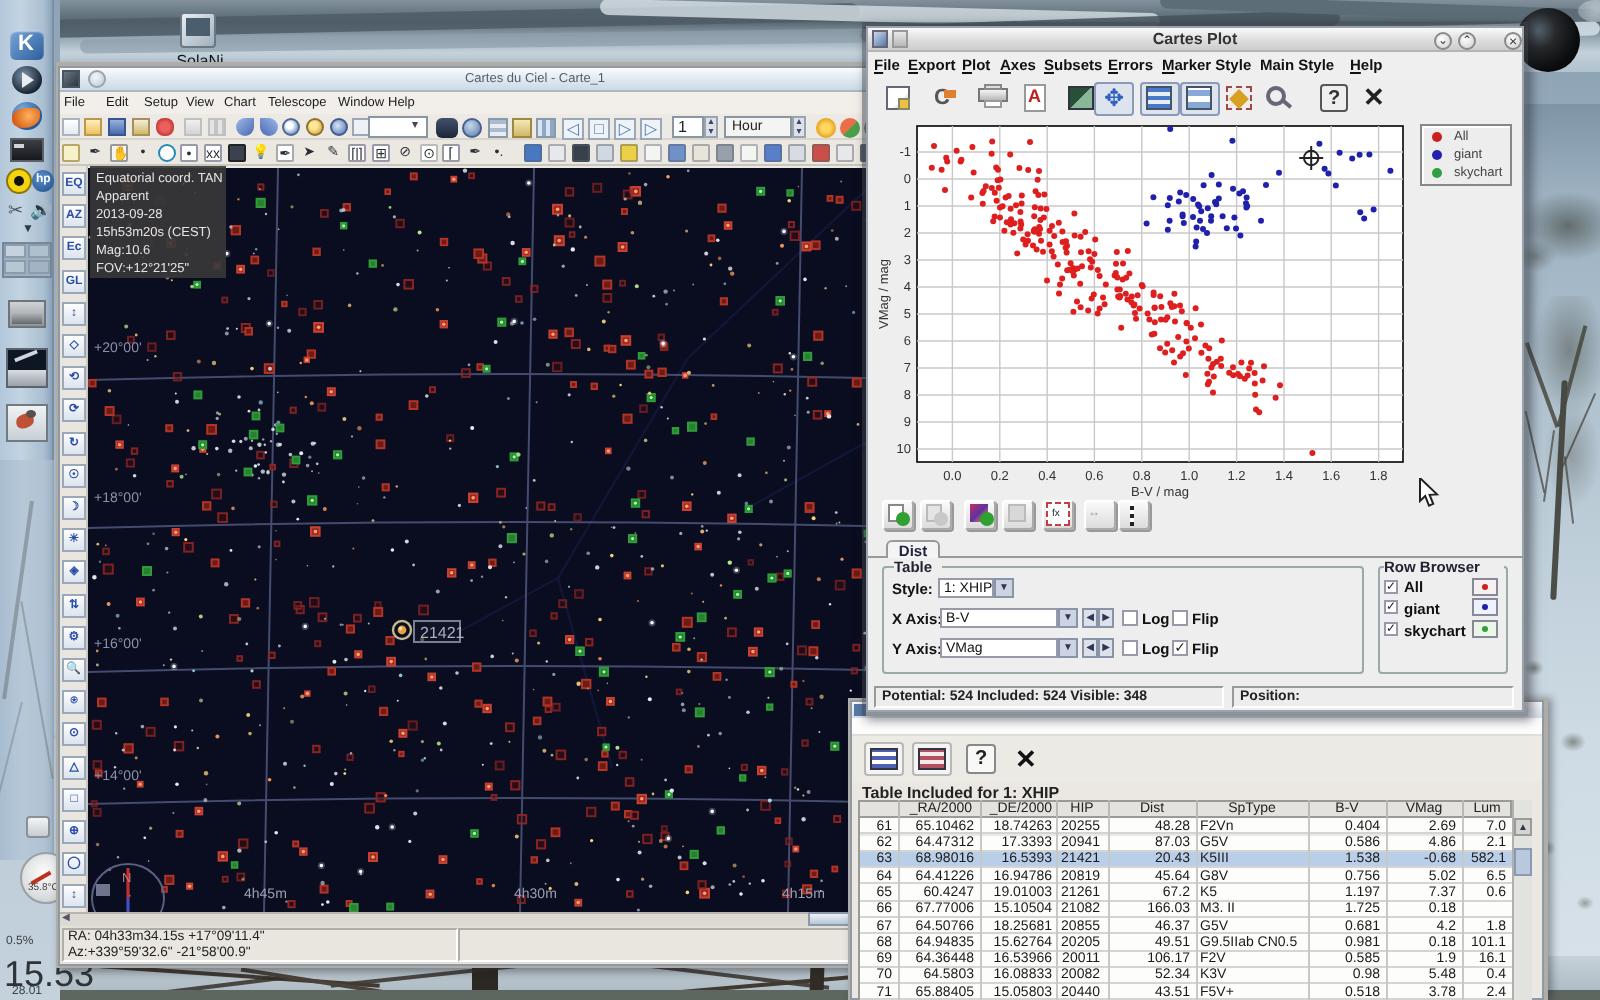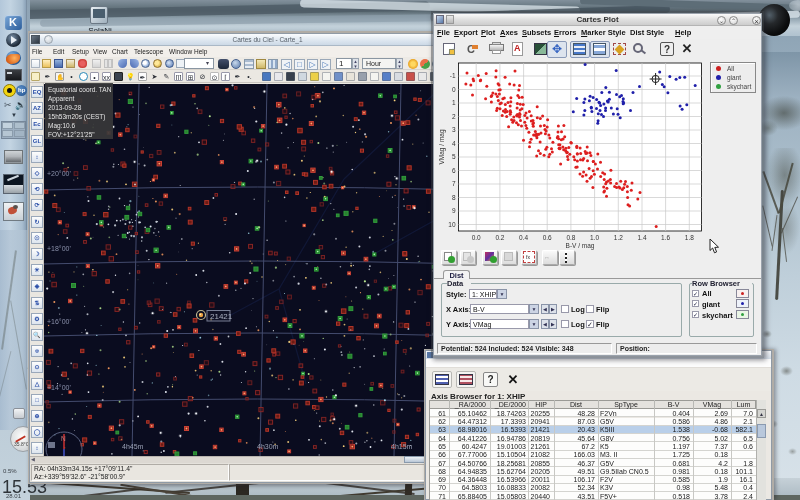--- a/index.html
+++ b/index.html
@@ -1306,21 +1306,21 @@
 <div class="abs" style="left:427px;top:352px;width:6px;height:6px;background:#5878a8;"></div>
 <div class="abs" style="left:426px;top:359px;width:345px;height:9px;background:#fdfdfd;border-bottom:1px solid #e0ddd8;"></div>
 <div class="abs" style="left:426px;top:368px;width:345px;height:23px;background:#eceae5;"></div>
 
 <div class="abs" style="left:432px;top:371px;width:20px;height:17px;background:#f4f4f2;border:1px solid #b8b8b4;border-radius:2px;"></div>
 <div class="abs" style="left:435px;top:374px;width:14px;height:11px;background:repeating-linear-gradient(0deg,#5060b0 0 2px,#fff 2px 4px),repeating-linear-gradient(90deg,#a04040 0 3px,#fff 3px 5px);border:1px solid #334;"></div>
 <div class="abs" style="left:456px;top:371px;width:20px;height:17px;background:#f4f4f2;border:1px solid #b8b8b4;border-radius:2px;"></div>
 <div class="abs" style="left:459px;top:374px;width:14px;height:11px;background:repeating-linear-gradient(0deg,#b05060 0 2px,#f8e8e8 2px 4px),repeating-linear-gradient(90deg,#555 0 1px,#fff 1px 4px);border:1px solid #334;"></div>
 <div class="abs" style="left:483px;top:372px;width:15px;height:15px;background:#f8f8f6;border:1px solid #888;border-radius:2px;color:#222;font-size:10px;line-height:14px;text-align:center;font-weight:bold;">?</div>
 <div class="abs" style="left:505px;top:372px;width:16px;height:15px;color:#111;font-size:13px;line-height:15px;text-align:center;font-weight:bold;">✕</div>
-<div class="abs" style="left:431px;top:392px;width:170px;height:8px;font-size:8px;font-weight:bold;color:#222;">Axis Browser for 1: XHIP</div>
+<div class="abs" style="left:431px;top:392px;width:170px;height:8px;font-size:8px;font-weight:bold;color:#222;">Table Included for 1: XHIP</div>
 
 <div class="abs" style="left:429px;top:400px;width:327px;height:9px;background:#e4e2de;border:1px solid #9a9a96;"></div>
 <div class="abs" style="left:449px;top:401px;width:40px;height:8px;font-size:7px;color:#222;text-align:right;padding-right:3px;overflow:hidden;">_RA/2000</div>
 <div class="abs" style="left:490px;top:401px;width:39px;height:8px;font-size:7px;color:#222;text-align:right;padding-right:3px;overflow:hidden;">_DE/2000</div>
 <div class="abs" style="left:528px;top:401px;width:26px;height:8px;font-size:7px;color:#222;text-align:center;overflow:hidden;">HIP</div>
 <div class="abs" style="left:554px;top:401px;width:44px;height:8px;font-size:7px;color:#222;text-align:center;overflow:hidden;">Dist</div>
 <div class="abs" style="left:598px;top:401px;width:56px;height:8px;font-size:7px;color:#222;text-align:center;overflow:hidden;">SpType</div>
 <div class="abs" style="left:654px;top:401px;width:39px;height:8px;font-size:7px;color:#222;text-align:center;overflow:hidden;">B-V</div>
 <div class="abs" style="left:693px;top:401px;width:38px;height:8px;font-size:7px;color:#222;text-align:center;overflow:hidden;">VMag</div>
 <div class="abs" style="left:731px;top:401px;width:25px;height:8px;font-size:7px;color:#222;text-align:center;overflow:hidden;">Lum</div>
@@ -1469,21 +1469,21 @@
 <div class="abs" style="left:752px;top:16px;width:9px;height:9px;border-radius:50%;border:1px solid #8a8a8a;background:radial-gradient(circle at 40% 35%,#fdfdfd,#cfcfcf);font-size:7px;line-height:9px;text-align:center;color:#333;">×</div>
 
 <div class="abs" style="left:434px;top:26px;width:327px;height:13px;background:#efefef;font-size:7.5px;font-weight:bold;color:#111;">
 <span class="abs" style="left:3px;top:2px;"><u>F</u>ile</span>
 <span class="abs" style="left:20px;top:2px;"><u>E</u>xport</span>
 <span class="abs" style="left:47px;top:2px;"><u>P</u>lot</span>
 <span class="abs" style="left:66px;top:2px;"><u>A</u>xes</span>
 <span class="abs" style="left:88px;top:2px;"><u>S</u>ubsets</span>
 <span class="abs" style="left:120px;top:2px;"><u>E</u>rrors</span>
 <span class="abs" style="left:147px;top:2px;"><u>M</u>arker Style</span>
-<span class="abs" style="left:196px;top:2px;">Dist Style</span>
+<span class="abs" style="left:196px;top:2px;">Main Style</span>
 <span class="abs" style="left:241px;top:2px;"><u>H</u>elp</span>
 </div>
 
 <div class="abs" style="left:440px;top:41px;width:20px;height:17px;border:1px solid transparent;background:transparent;border-radius:2px;"></div>
     <div class="abs" style="left:443px;top:43px;width:12px;height:12px;background:linear-gradient(135deg,#fff 60%,#88a8d0);border:1px solid #667;"></div>
     <div class="abs" style="left:449px;top:49px;width:6px;height:6px;background:#f0c040;border:1px solid #886;"></div>
 <div class="abs" style="left:464px;top:41px;width:20px;height:17px;border:1px solid transparent;background:transparent;border-radius:2px;"></div>
     <div class="abs" style="left:467px;top:43px;width:12px;height:12px;color:#555;font-size:11px;line-height:12px;font-weight:bold;">C</div>
     <div class="abs" style="left:472px;top:45px;width:6px;height:4px;background:#e08030;"></div>
 <div class="abs" style="left:487px;top:41px;width:20px;height:17px;border:1px solid transparent;background:transparent;border-radius:2px;"></div>
@@ -1890,21 +1890,21 @@
     <div class="abs" style="left:526px;top:254px;width:6px;height:6px;font-size:5px;color:#222;">fx</div>
 <div class="abs" style="left:542px;top:250px;width:16px;height:15px;background:linear-gradient(180deg,#fafafa,#dcdcdc);border:1px solid #aaa;border-top-color:#fff;border-left-color:#fff;box-shadow:1px 1px 0 #999;border-radius:2px;"></div>
     <div class="abs" style="left:544px;top:255px;width:12px;height:4px;color:#999;font-size:6px;line-height:4px;">↔</div>
 <div class="abs" style="left:559px;top:250px;width:16px;height:15px;background:linear-gradient(180deg,#fafafa,#dcdcdc);border:1px solid #aaa;border-top-color:#fff;border-left-color:#fff;box-shadow:1px 1px 0 #999;border-radius:2px;"></div>
     <div class="abs" style="left:565px;top:251px;width:2px;height:12px;background:repeating-linear-gradient(0deg,#222 0 2px,#fff 2px 4px);"></div>
 
 <div class="abs" style="left:434px;top:278px;width:327px;height:63px;border-top:1px solid #999;background:#eeeeee;"></div>
 <div class="abs" style="left:443px;top:270px;width:27px;height:9px;background:#f4f4f4;border:1px solid #999;border-bottom:none;border-radius:3px 3px 0 0;font-size:7.5px;font-weight:bold;color:#224;text-align:center;">Dist</div>
 
 <div class="abs" style="left:441px;top:283px;width:241px;height:54px;border:1px solid #9aa;border-radius:2px;"></div>
-<div class="abs" style="left:447px;top:279px;width:24px;height:8px;background:#eee;font-size:7.5px;font-weight:bold;color:#223;">Data</div>
+<div class="abs" style="left:447px;top:279px;width:24px;height:8px;background:#eee;font-size:7.5px;font-weight:bold;color:#223;">Table</div>
 <div class="abs" style="left:446px;top:290px;width:24px;height:8px;font-size:7.5px;font-weight:bold;color:#111;">Style:</div>
 <div class="abs" style="left:469px;top:288.5px;width:28px;height:10px;background:#fff;border:1px solid #99a;font-size:7px;color:#111;padding:1px 0 0 2px;">1: XHIP</div>
 <div class="abs" style="left:497px;top:288.5px;width:10px;height:10px;background:#ccd4e4;border:1px solid #8a94a8;font-size:5px;text-align:center;line-height:9px;color:#335;">▼</div>
 <div class="abs" style="left:446px;top:305px;width:26px;height:8px;font-size:7.5px;font-weight:bold;color:#111;">X Axis:</div>
 <div class="abs" style="left:470px;top:303.5px;width:59px;height:10px;background:#fff;border:1px solid #99a;font-size:7px;color:#111;padding:1px 0 0 2px;">B-V</div>
 <div class="abs" style="left:529px;top:303.5px;width:10px;height:10px;background:#ccd4e4;border:1px solid #8a94a8;font-size:5px;text-align:center;line-height:9px;color:#335;">▼</div>
 <div class="abs" style="left:541px;top:303.5px;width:8px;height:10px;background:#dde2ea;border:1px solid #8a94a8;font-size:5px;text-align:center;line-height:9px;color:#335;">◀</div>
 <div class="abs" style="left:549px;top:303.5px;width:8px;height:10px;background:#dde2ea;border:1px solid #8a94a8;font-size:5px;text-align:center;line-height:9px;color:#335;">▶</div>
 <div class="abs" style="left:561px;top:304.5px;width:8px;height:8px;background:#fff;border:1px solid #99a;"></div>
 <div class="abs" style="left:571px;top:305px;width:18px;height:8px;font-size:7.5px;font-weight:bold;color:#111;">Log</div>

